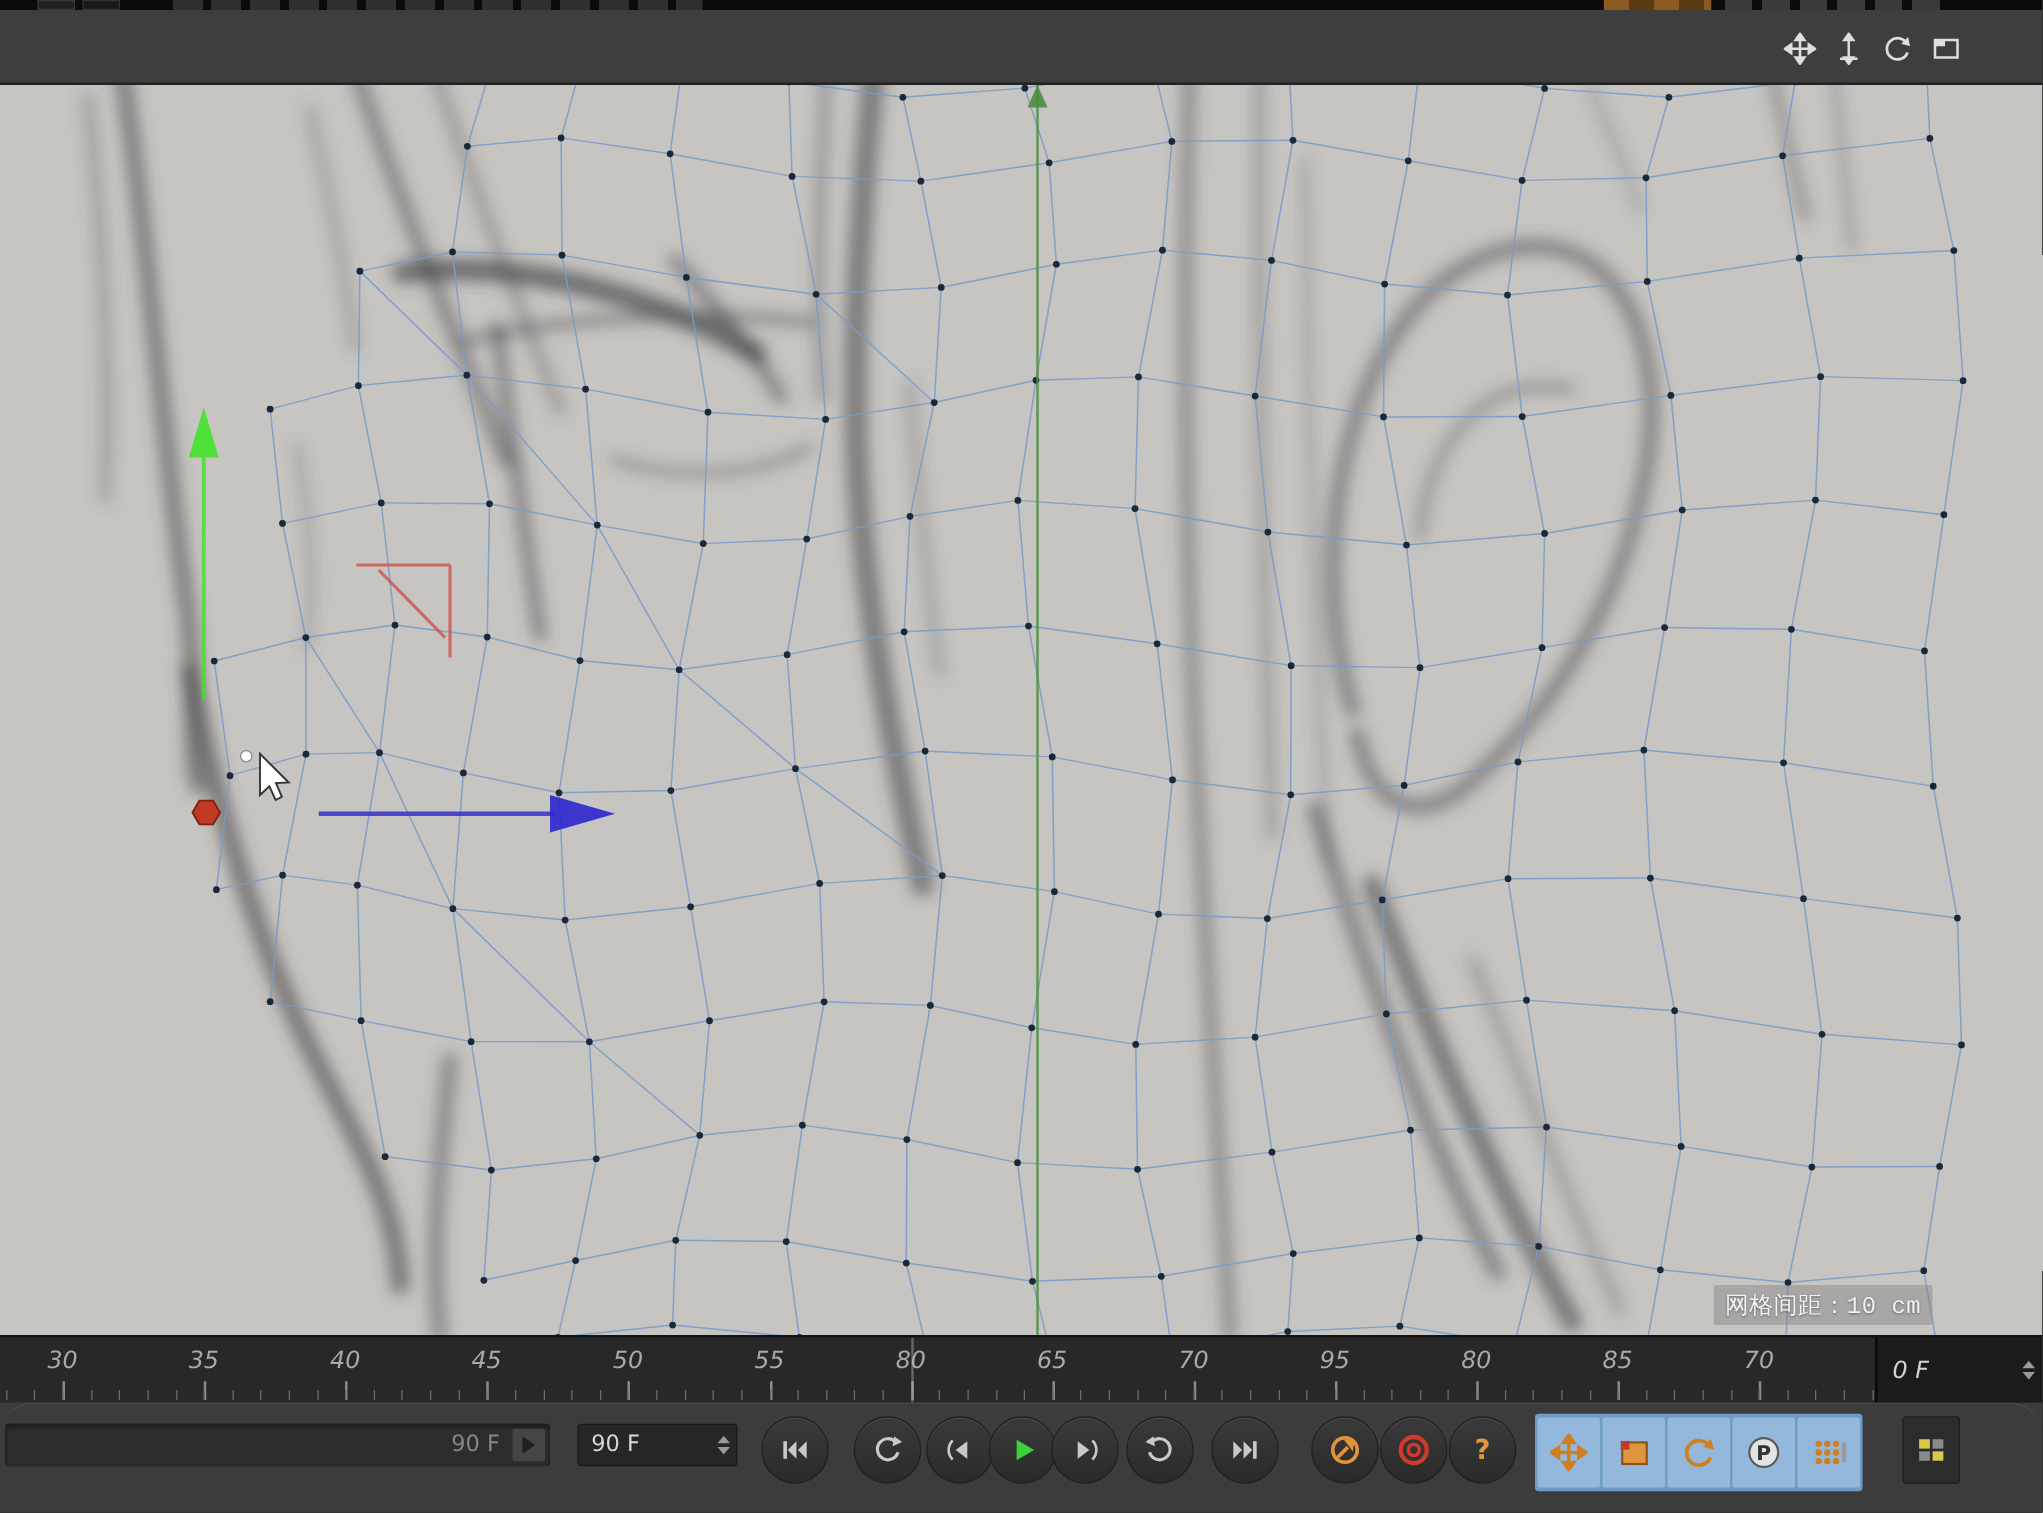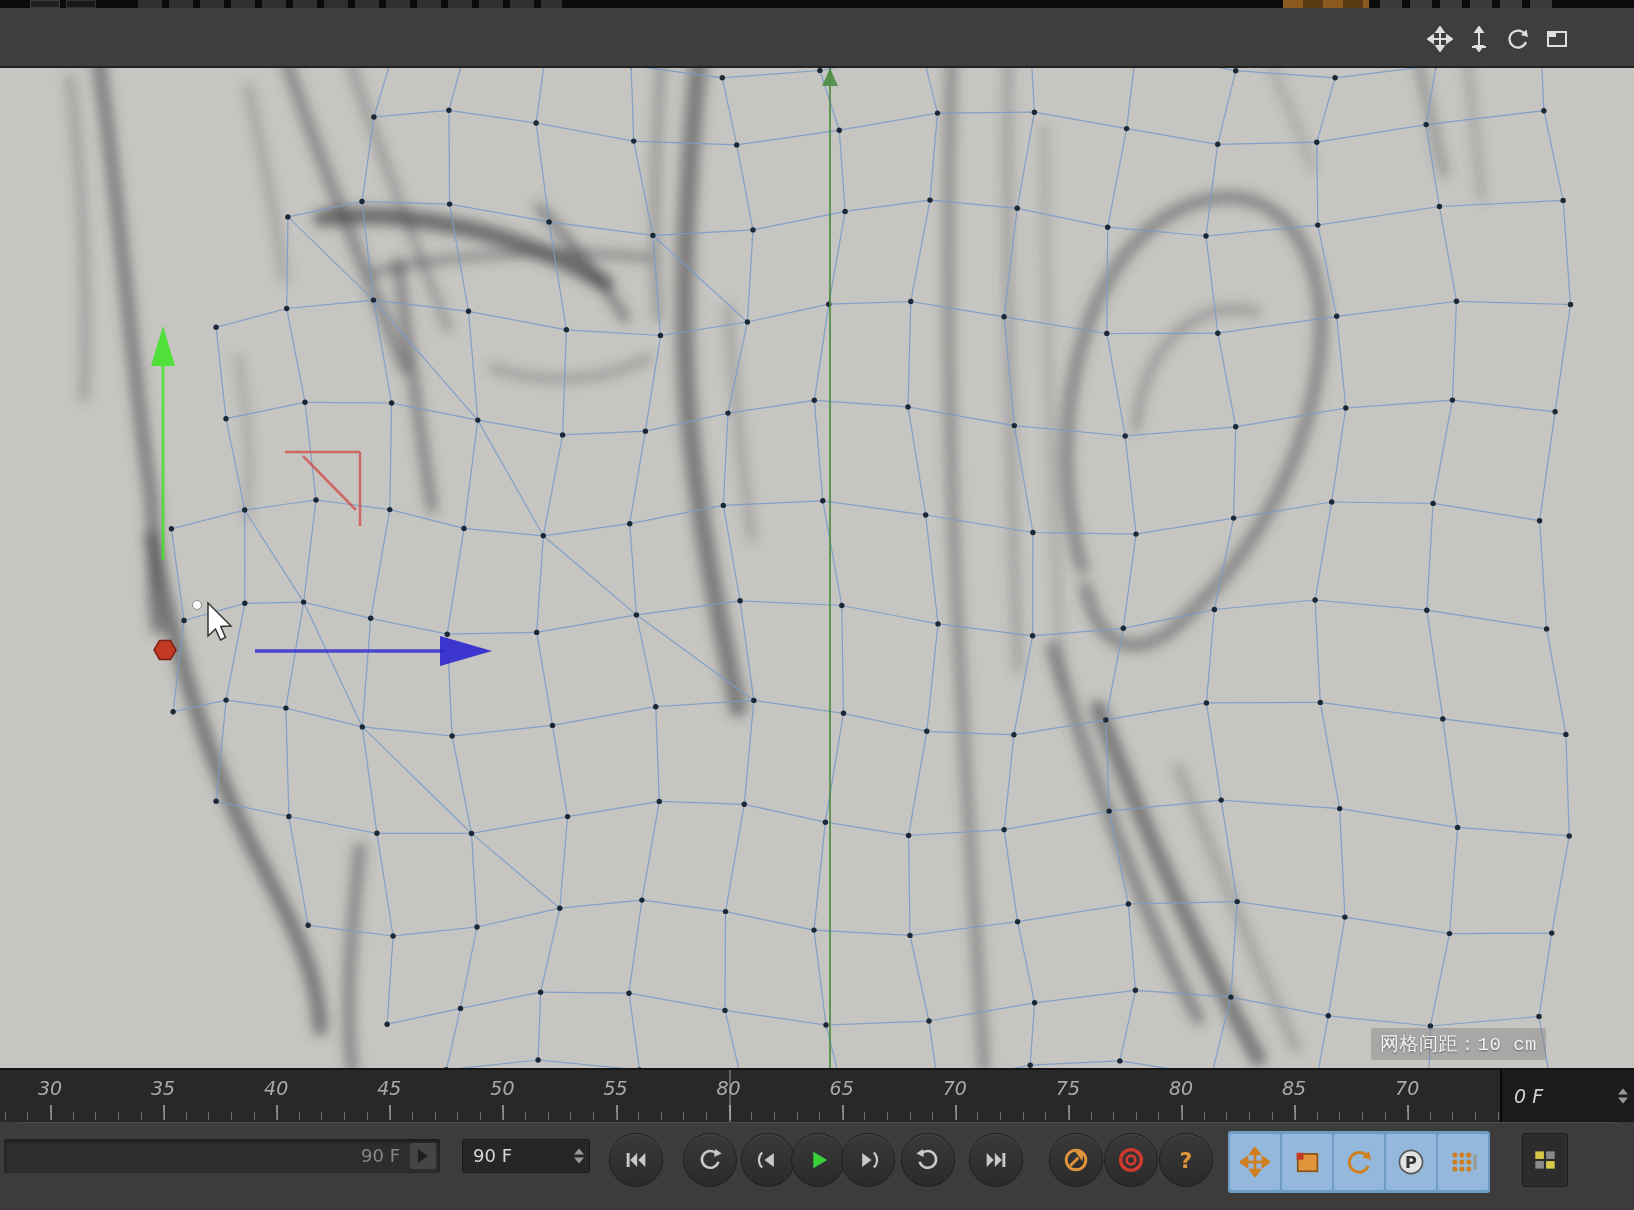--- a/index.html
+++ b/index.html
@@ -704,21 +704,21 @@
         <span class="ruler-num" style="left: 502.4px;">50</span>
         <i class="tick major" style="left: 502.4px;"></i>
         <span class="ruler-num" style="left: 615.5px;">55</span>
         <i class="tick major" style="left: 615.5px;"></i>
         <span class="ruler-num" style="left: 728.6px;">80</span>
         <i class="tick major" style="left: 728.6px;"></i>
         <span class="ruler-num" style="left: 841.7px;">65</span>
         <i class="tick major" style="left: 841.7px;"></i>
         <span class="ruler-num" style="left: 954.8px;">70</span>
         <i class="tick major" style="left: 954.8px;"></i>
-        <span class="ruler-num" style="left: 1067.9px;">75</span>
+        <span class="ruler-num" style="left: 1067.9px;">95</span>
         <i class="tick major" style="left: 1067.9px;"></i>
         <span class="ruler-num" style="left: 1181px; text-align: center;">80</span>
         <i class="tick major" style="left: 1181px;"></i>
         <span class="ruler-num" style="left: 1294.1px;">85</span>
         <i class="tick major" style="left: 1294.1px;"></i>
         <span class="ruler-num" style="left: 1407.2px;">70</span>
         <i class="tick major" style="left: 1407.2px;"></i>
         <i class="tick" style="left: 4.8px;"></i>
         <i class="tick" style="left: 27.4px;"></i>
         <i class="tick" style="left: 50px;"></i>

